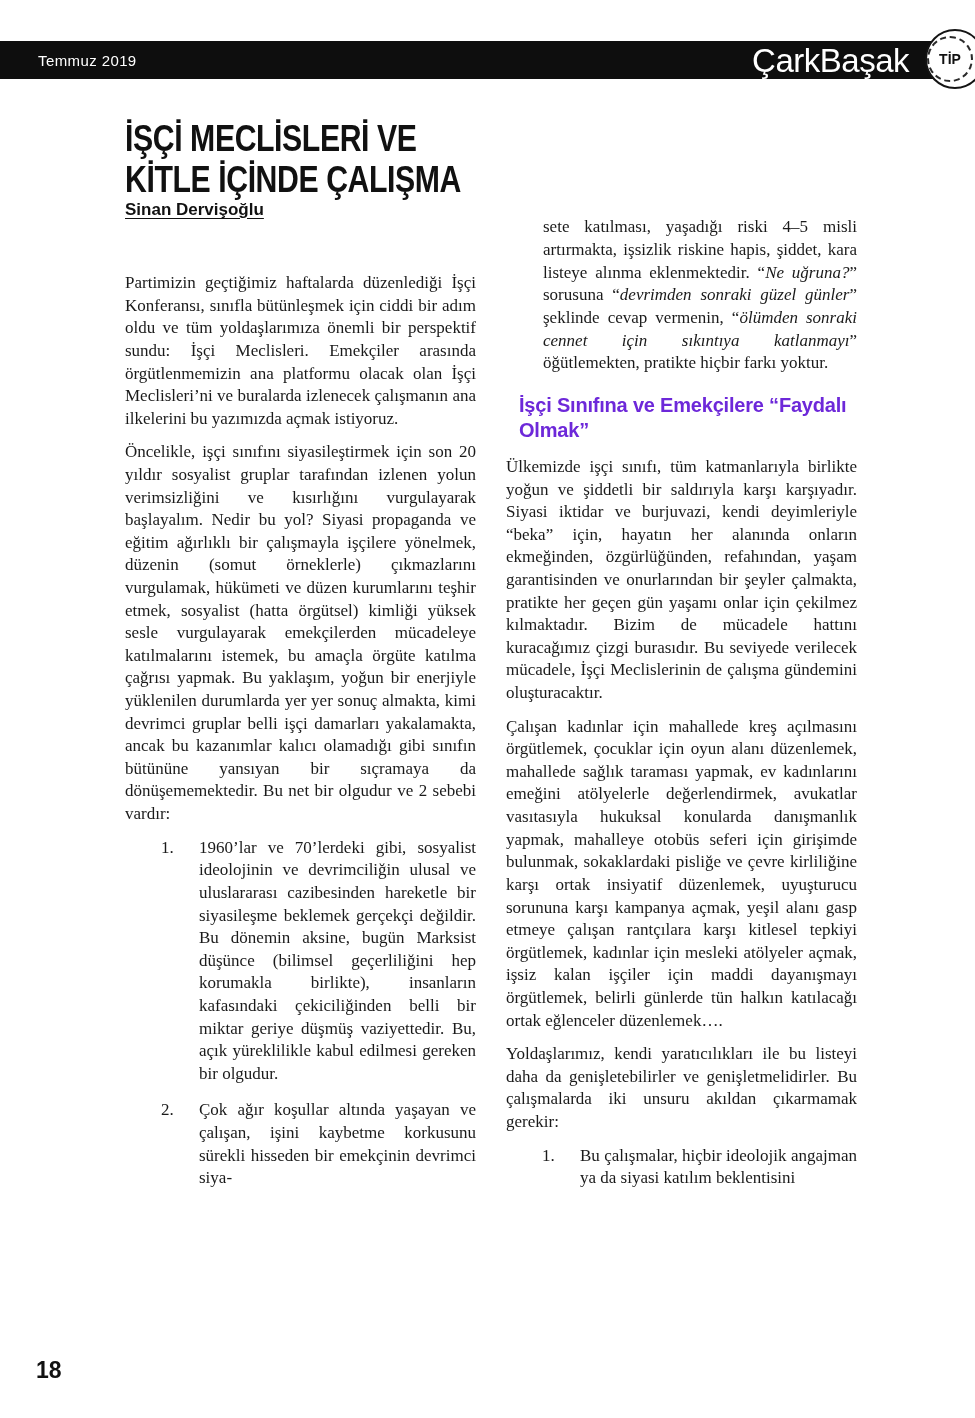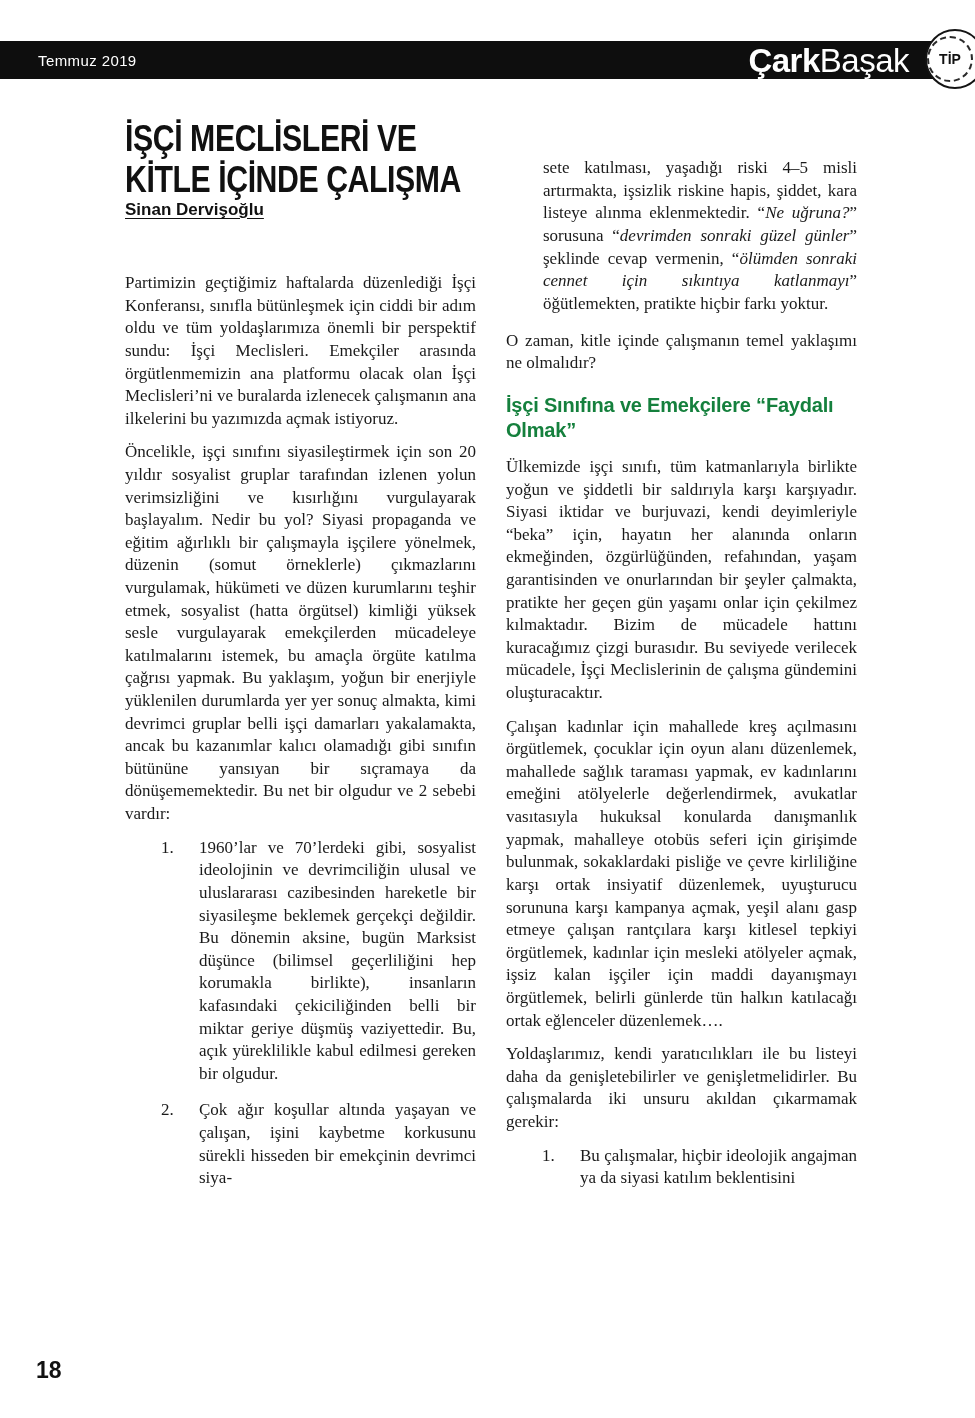--- a/index.html
+++ b/index.html
@@ -21,21 +21,21 @@
   .issue-date {
     position: absolute; left: 38px; top: 50%; transform: translateY(-50%);
     color: #ffffff; font-family: "Liberation Sans", sans-serif;
     font-size: 15px; letter-spacing: 0.4px;
   }
   .brand {
     position: absolute; right: 102px; top: 50%; transform: translateY(-50%);
     font-family: "Liberation Sans", sans-serif;
     font-size: 33px; color: #ffffff; white-space: nowrap; line-height: 1;
   }
-  .brand-bold { font-weight: 700; letter-spacing: -0.5px; }
+  .brand-bold { font-weight: 400; letter-spacing: -0.5px; }
   .brand-light { font-weight: 400; letter-spacing: -0.5px; }
   .logo {
     position: absolute; right: 26px; top: -12px;
     width: 60px; height: 60px; border-radius: 50%;
     background: #ffffff; border: 2px solid #141414; box-sizing: border-box;
     display: flex; align-items: center; 
   }
   .logo-inner {
     width: 46px; height: 46px; border-radius: 50%;
     border: 2px dashed #2a2a2a; box-sizing: border-box;
@@ -75,21 +75,21 @@
     display: flex; margin: 2px 0 14px 0; padding-left: 36px;
     font-size: 17px; line-height: 1.33;
   }
   .marker { width: 38px; flex: none; }
   .li-text { flex: 1; text-align: justify; hyphens: auto; }
 
   .continuation { padding-left: 37px; margin-bottom: 14px; }
 
   .subheading {
     font-family: "Liberation Sans", sans-serif; font-weight: 700;
-    font-size: 20px; line-height: 1.28; margin: 18px 0 12px 0; color: #15803d;
+    font-size: 20px; line-height: 1.28; margin: 18px 0 12px 13px; color: #6d28d9;
     letter-spacing: -0.2px;
   }
 
   em { font-style: italic; }
 
   .page-number {
     position: absolute; left: 36px; bottom: 34px;
     font-family: "Liberation Sans", sans-serif;
     font-weight: 700; font-size: 23px; color: #111;
   }
@@ -125,21 +125,20 @@
       </div>
       <div class="list-item">
         <span class="marker">2.</span>
         <span class="li-text">Çok ağır koşullar altında yaşayan ve çalışan, işini kaybetme korkusunu sürekli hisseden bir emekçinin devrimci siya-</span>
       </div>
     </div>
 
     <div class="col col-right">
       <p class="body-p continuation"><span>sete katılması, yaşadığı riski 4–5 misli artırmakta, işsizlik riskine hapis, şiddet, kara listeye alınma eklenmektedir. “</span><em>Ne uğruna?</em><span>” sorusuna “</span><em>devrimden sonraki güzel günler</em><span>” şeklinde cevap vermenin, “</span><em>ölümden sonraki cennet için sıkıntıya katlanmayı</em><span>” öğütlemekten, pratikte hiçbir farkı yoktur.</span></p>
 
-      <p class="body-p">O zaman, kitle içinde çalışmanın temel yaklaşımı ne olmalıdır?</p>
 
       <h2 class="subheading">İşçi Sınıfına ve Emekçilere “Faydalı Olmak”</h2>
 
       <p class="body-p">Ülkemizde işçi sınıfı, tüm katmanlarıyla birlikte yoğun ve şiddetli bir saldırıyla karşı karşıyadır. Siyasi iktidar ve burjuvazi, kendi deyimleriyle “beka” için, hayatın her alanında onların ekmeğinden, özgürlüğünden, refahından, yaşam garantisinden ve onurlarından bir şeyler çalmakta, pratikte her geçen gün yaşamı onlar için çekilmez kılmaktadır. Bizim de mücadele hattını kuracağımız çizgi burasıdır. Bu seviyede verilecek mücadele, İşçi Meclislerinin de çalışma gündemini oluşturacaktır.</p>
       <p class="body-p">Çalışan kadınlar için mahallede kreş açılmasını örgütlemek, çocuklar için oyun alanı düzenlemek, mahallede sağlık taraması yapmak, ev kadınlarını emeğini atölyelerle değerlendirmek, avukatlar vasıtasıyla hukuksal konularda danışmanlık yapmak, mahalleye otobüs seferi için girişimde bulunmak, sokaklardaki pisliğe ve çevre kirliliğine karşı ortak insiyatif düzenlemek, uyuşturucu sorununa karşı kampanya açmak, yeşil alanı gasp etmeye çalışan rantçılara karşı kitlesel tepkiyi örgütlemek, kadınlar için mesleki atölyeler açmak, işsiz kalan işçiler için maddi dayanışmayı örgütlemek, belirli günlerde tün halkın katılacağı ortak eğlenceler düzenlemek….</p>
       <p class="body-p">Yoldaşlarımız, kendi yaratıcılıkları ile bu listeyi daha da genişletebilirler ve genişletmelidirler. Bu çalışmalarda iki unsuru akıldan çıkarmamak gerekir:</p>
 
       <div class="list-item">
         <span class="marker">1.</span>
         <span class="li-text">Bu çalışmalar, hiçbir ideolojik angajman ya da siyasi katılım beklentisini</span>

